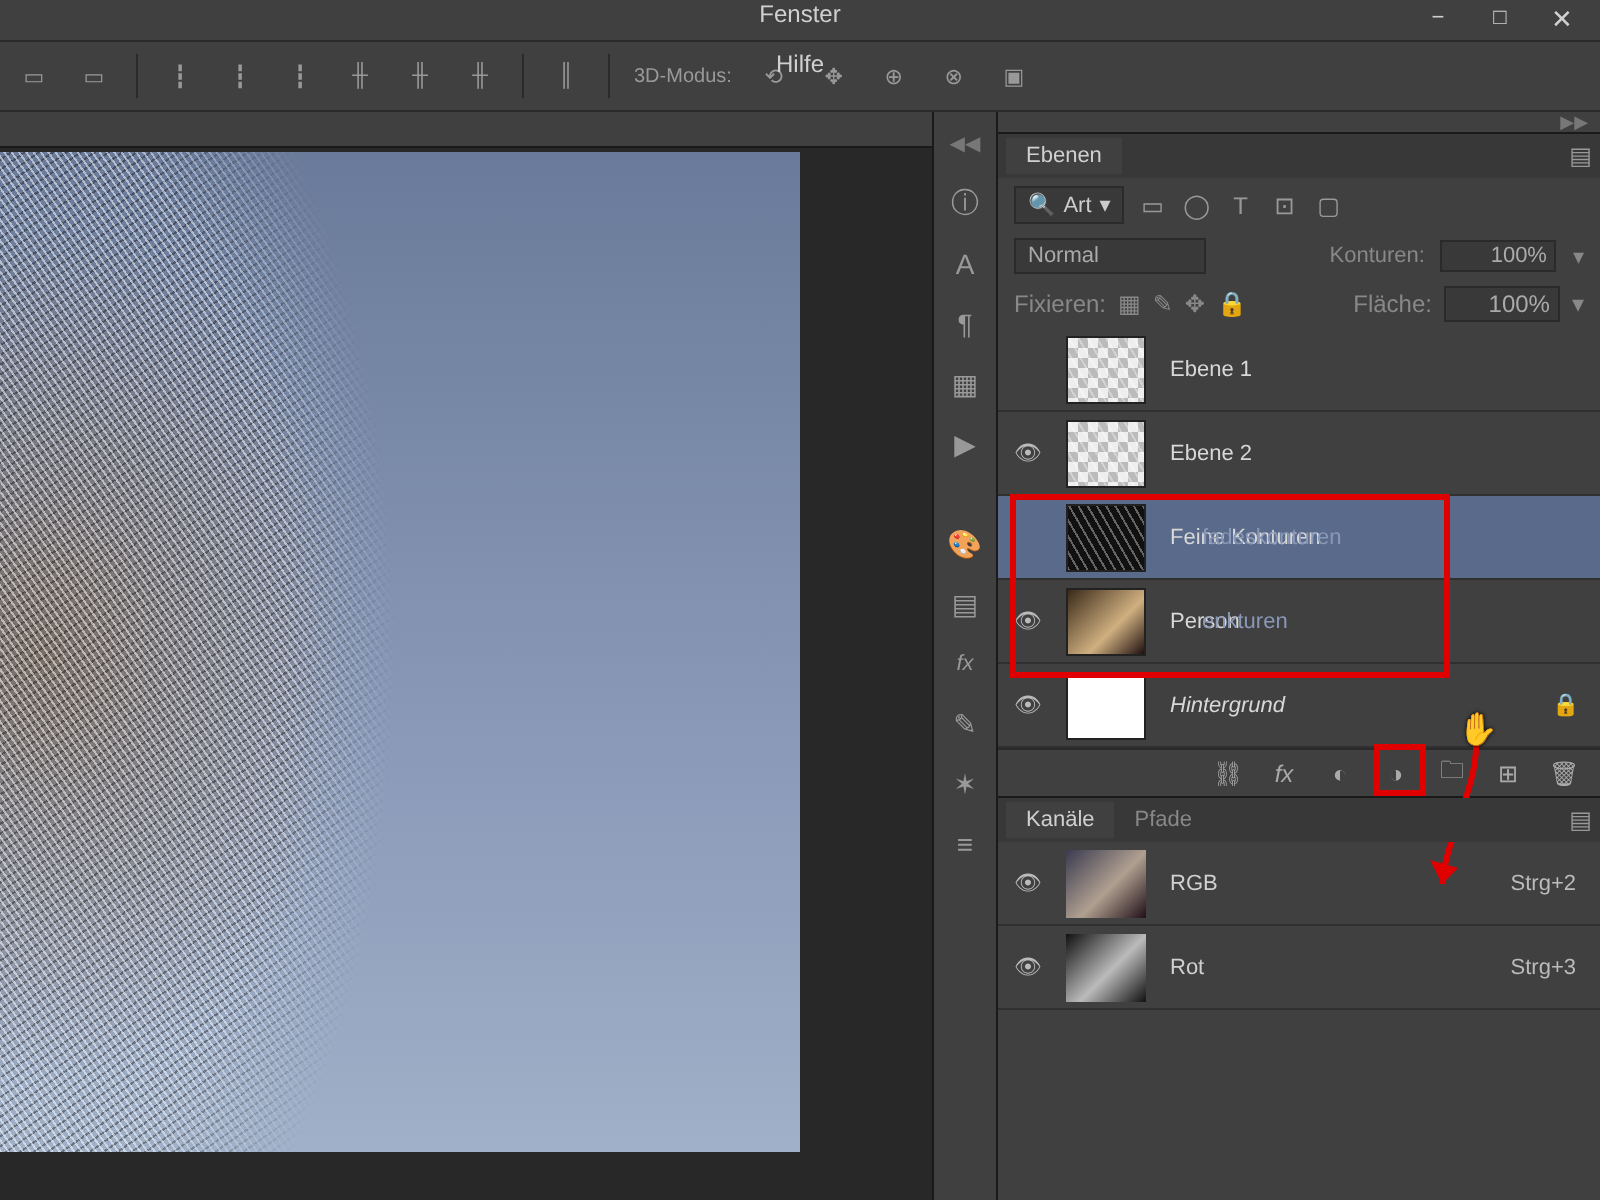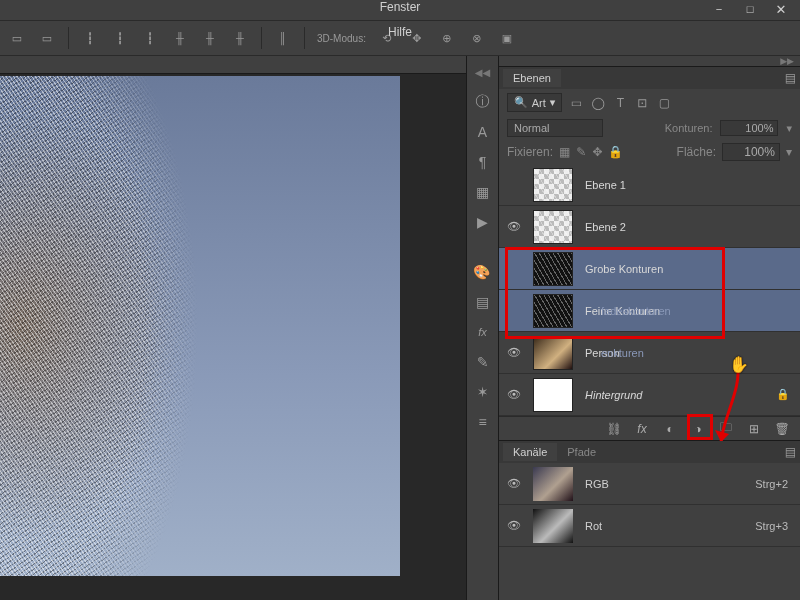--- a/index.html
+++ b/index.html
@@ -205,27 +205,20 @@
               <div class="thumb checker">
                 <div class="wisps"></div>
               </div>
               <div class="name">Ebene 2</div>
             </div>
             <div class="layer selected">
               <div class="vis"></div>
               <div class="thumb dark">
                 <div class="wisps"></div>
               </div>
-              <div class="name">Grobe Konturen</div>
-            </div>
-            <div class="layer selected">
-              <div class="vis"></div>
-              <div class="thumb dark">
-                <div class="wisps"></div>
-              </div>
               <div class="name">Feine Konturen</div>
               <div class="name ghost">fadeskonturen</div>
             </div>
             <div class="layer">
               <div class="vis">👁</div>
               <div class="thumb person"></div>
               <div class="name">Person</div>
               <div class="name ghost">enkturen</div>
             </div>
             <div class="layer">

